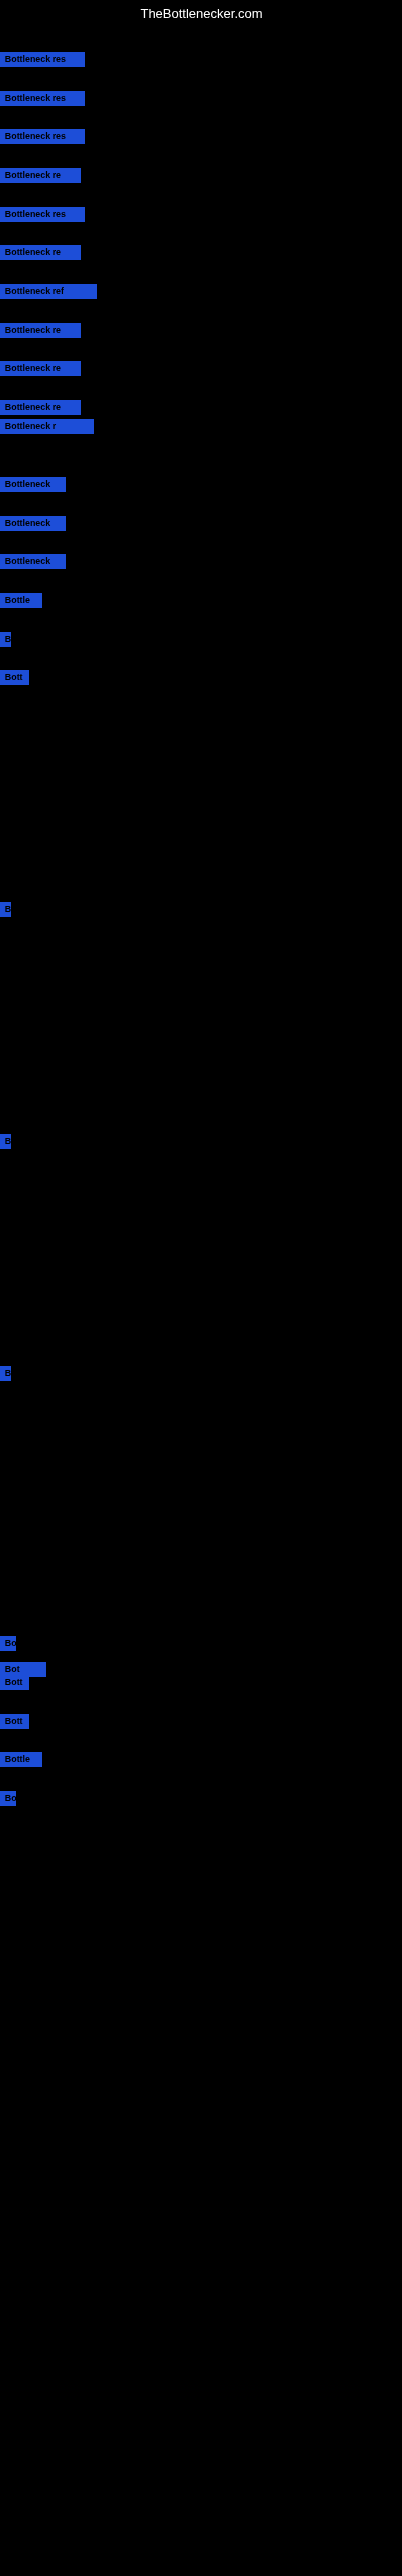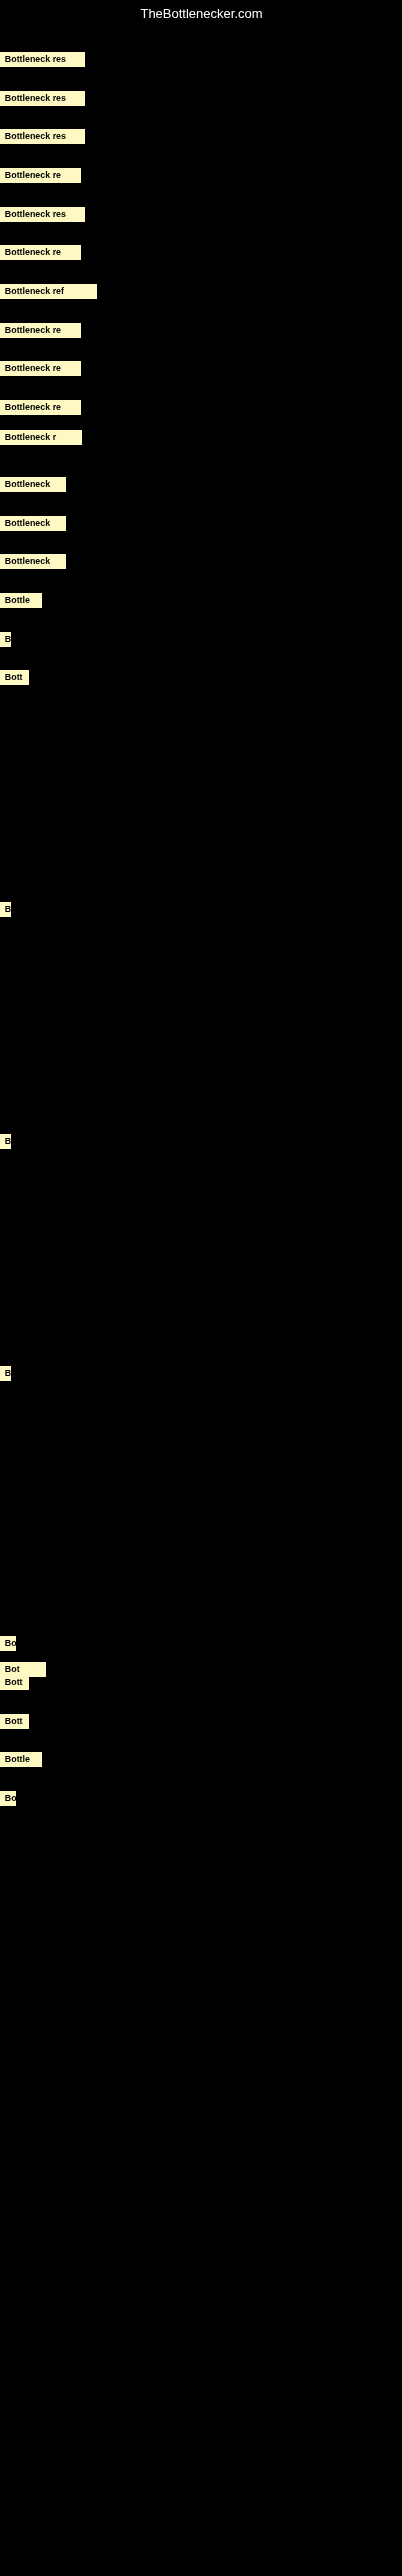--- a/index.html
+++ b/index.html
@@ -18,21 +18,21 @@
 
     .site-title {
       text-align: center;
       color: #ffffff;
       font-size: 13px;
       padding: 6.4px 0;
       font-weight: normal;
     }
 
     .bottleneck-badge {
-      background-color: #fef9c3;
+      background-color: #1d4ed8;
       color: #000000;
       font-size: 8.9px;
       font-weight: bold;
       padding: 2.4px 4.8px;
       display: inline-block;
       position: absolute;
       white-space: nowrap;
       overflow: hidden;
       max-width: 97px;
     }
@@ -46,21 +46,21 @@
 <div class="bottleneck-badge" style="top: 24px; left: 0px; width: 85px;">Bottleneck res</div>
     <div class="bottleneck-badge" style="top: 63px; left: 0px; width: 85px;">Bottleneck res</div>
     <div class="bottleneck-badge" style="top: 101px; left: 0px; width: 85px;">Bottleneck res</div>
     <div class="bottleneck-badge" style="top: 140px; left: 0px; width: 81px;">Bottleneck re</div>
     <div class="bottleneck-badge" style="top: 179px; left: 0px; width: 85px;">Bottleneck res</div>
     <div class="bottleneck-badge" style="top: 217px; left: 0px; width: 81px;">Bottleneck re</div>
     <div class="bottleneck-badge" style="top: 256px; left: 0px; width: 102px;">Bottleneck ref</div>
     <div class="bottleneck-badge" style="top: 295px; left: 0px; width: 81px;">Bottleneck re</div>
     <div class="bottleneck-badge" style="top: 333px; left: 0px; width: 81px;">Bottleneck re</div>
     <div class="bottleneck-badge" style="top: 372px; left: 0px; width: 81px;">Bottleneck re</div>
-    <div class="bottleneck-badge" style="top: 402px; left: 0px; width: 82px;">Bottleneck r</div>
+    <div class="bottleneck-badge" style="top: 391px; left: 0px; width: 94px;">Bottleneck r</div>
     <div class="bottleneck-badge" style="top: 449px; left: 0px; width: 66px;">Bottleneck</div>
     <div class="bottleneck-badge" style="top: 488px; left: 0px; width: 66px;">Bottleneck</div>
     <div class="bottleneck-badge" style="top: 526px; left: 0px; width: 66px;">Bottleneck</div>
     <div class="bottleneck-badge" style="top: 565px; left: 0px; width: 42px;">Bottle</div>
     <div class="bottleneck-badge" style="top: 604px; left: 0px; width: 11.3px;">B</div>
     <div class="bottleneck-badge" style="top: 642px; left: 0px; width: 29px;">Bott</div>
     <div class="bottleneck-badge" style="top: 874px; left: 0px; width: 11.3px;">B</div>
     <div class="bottleneck-badge" style="top: 1106px; left: 0px; width: 11.3px;">B</div>
     <div class="bottleneck-badge" style="top: 1338px; left: 0px; width: 11.3px;">B</div>
     <div class="bottleneck-badge" style="top: 1634px; left: 0px; width: 46px;">Bot</div>

